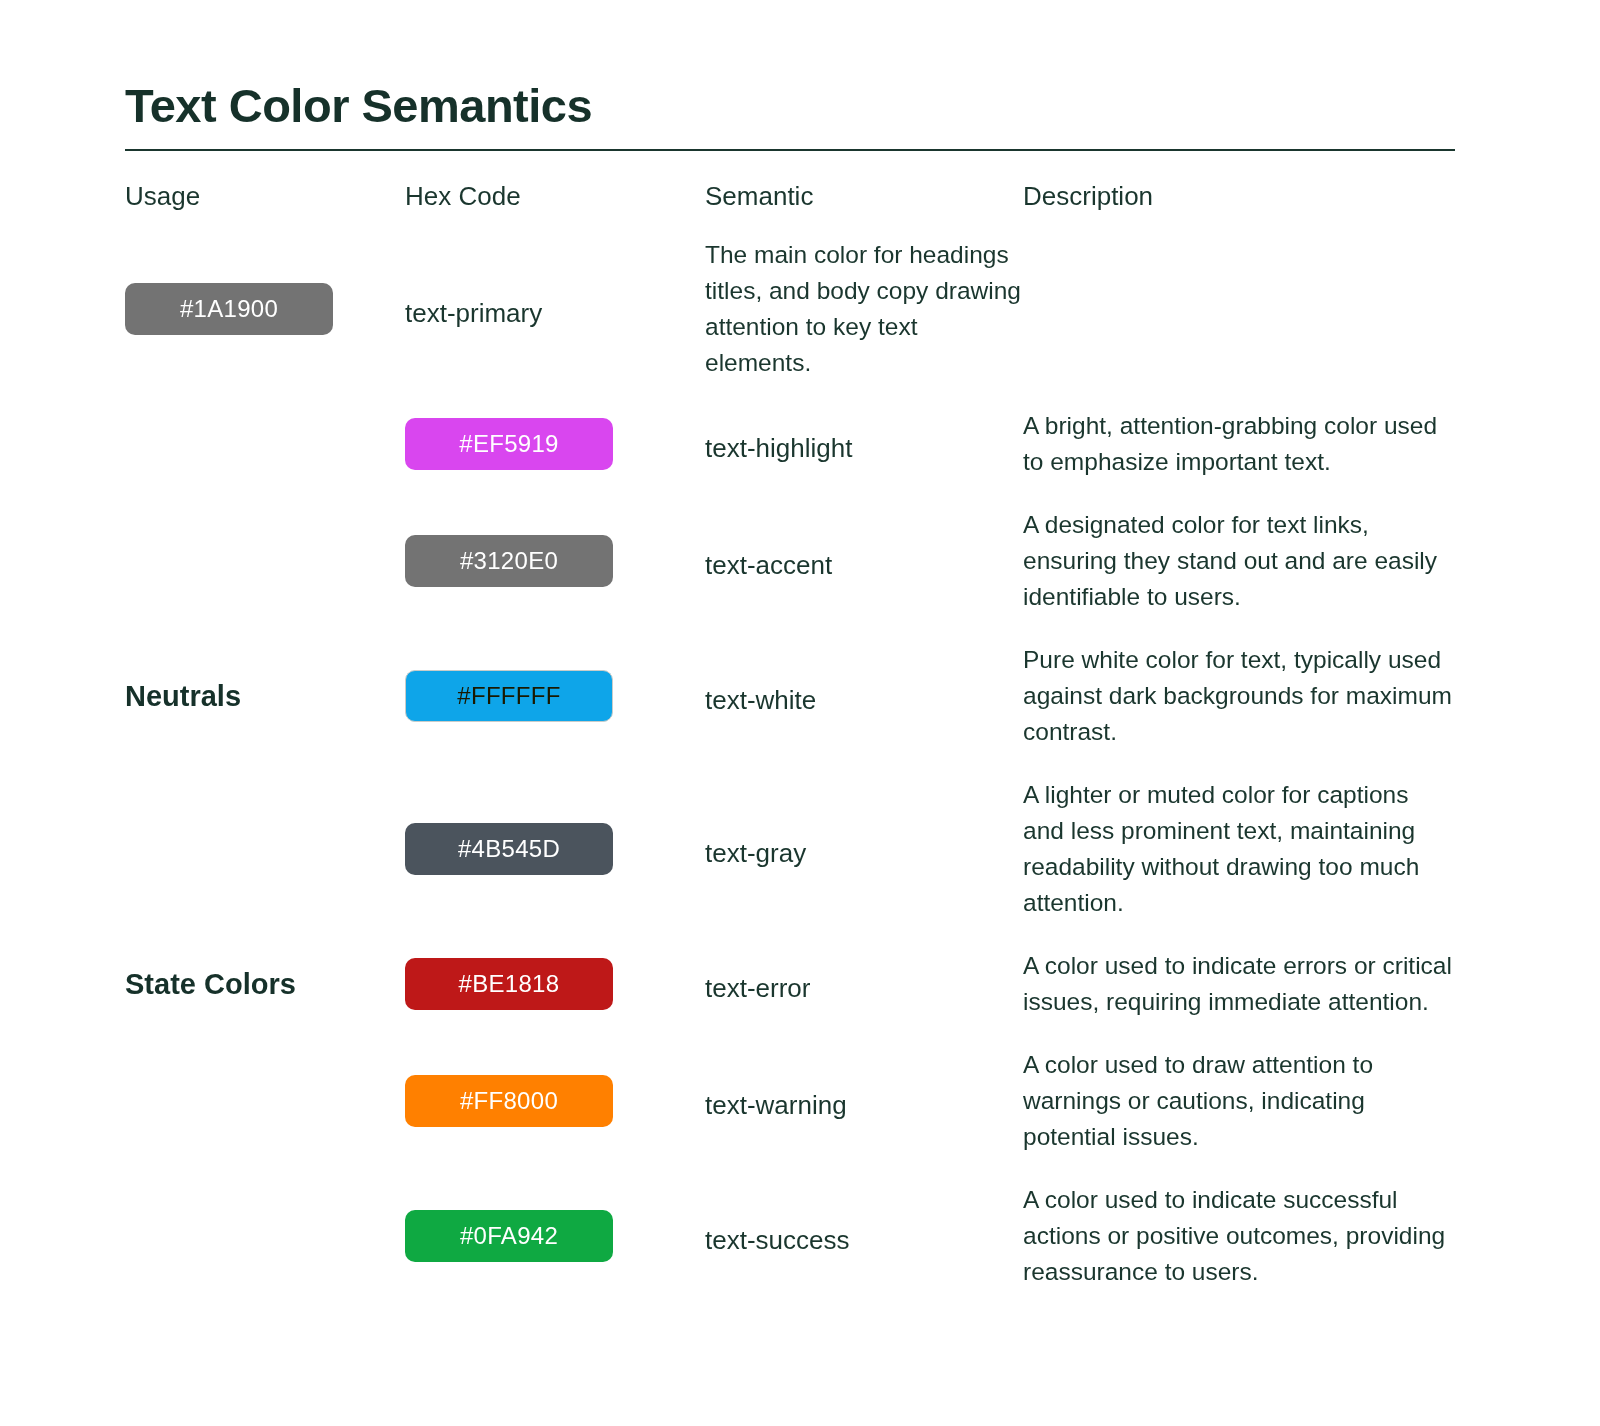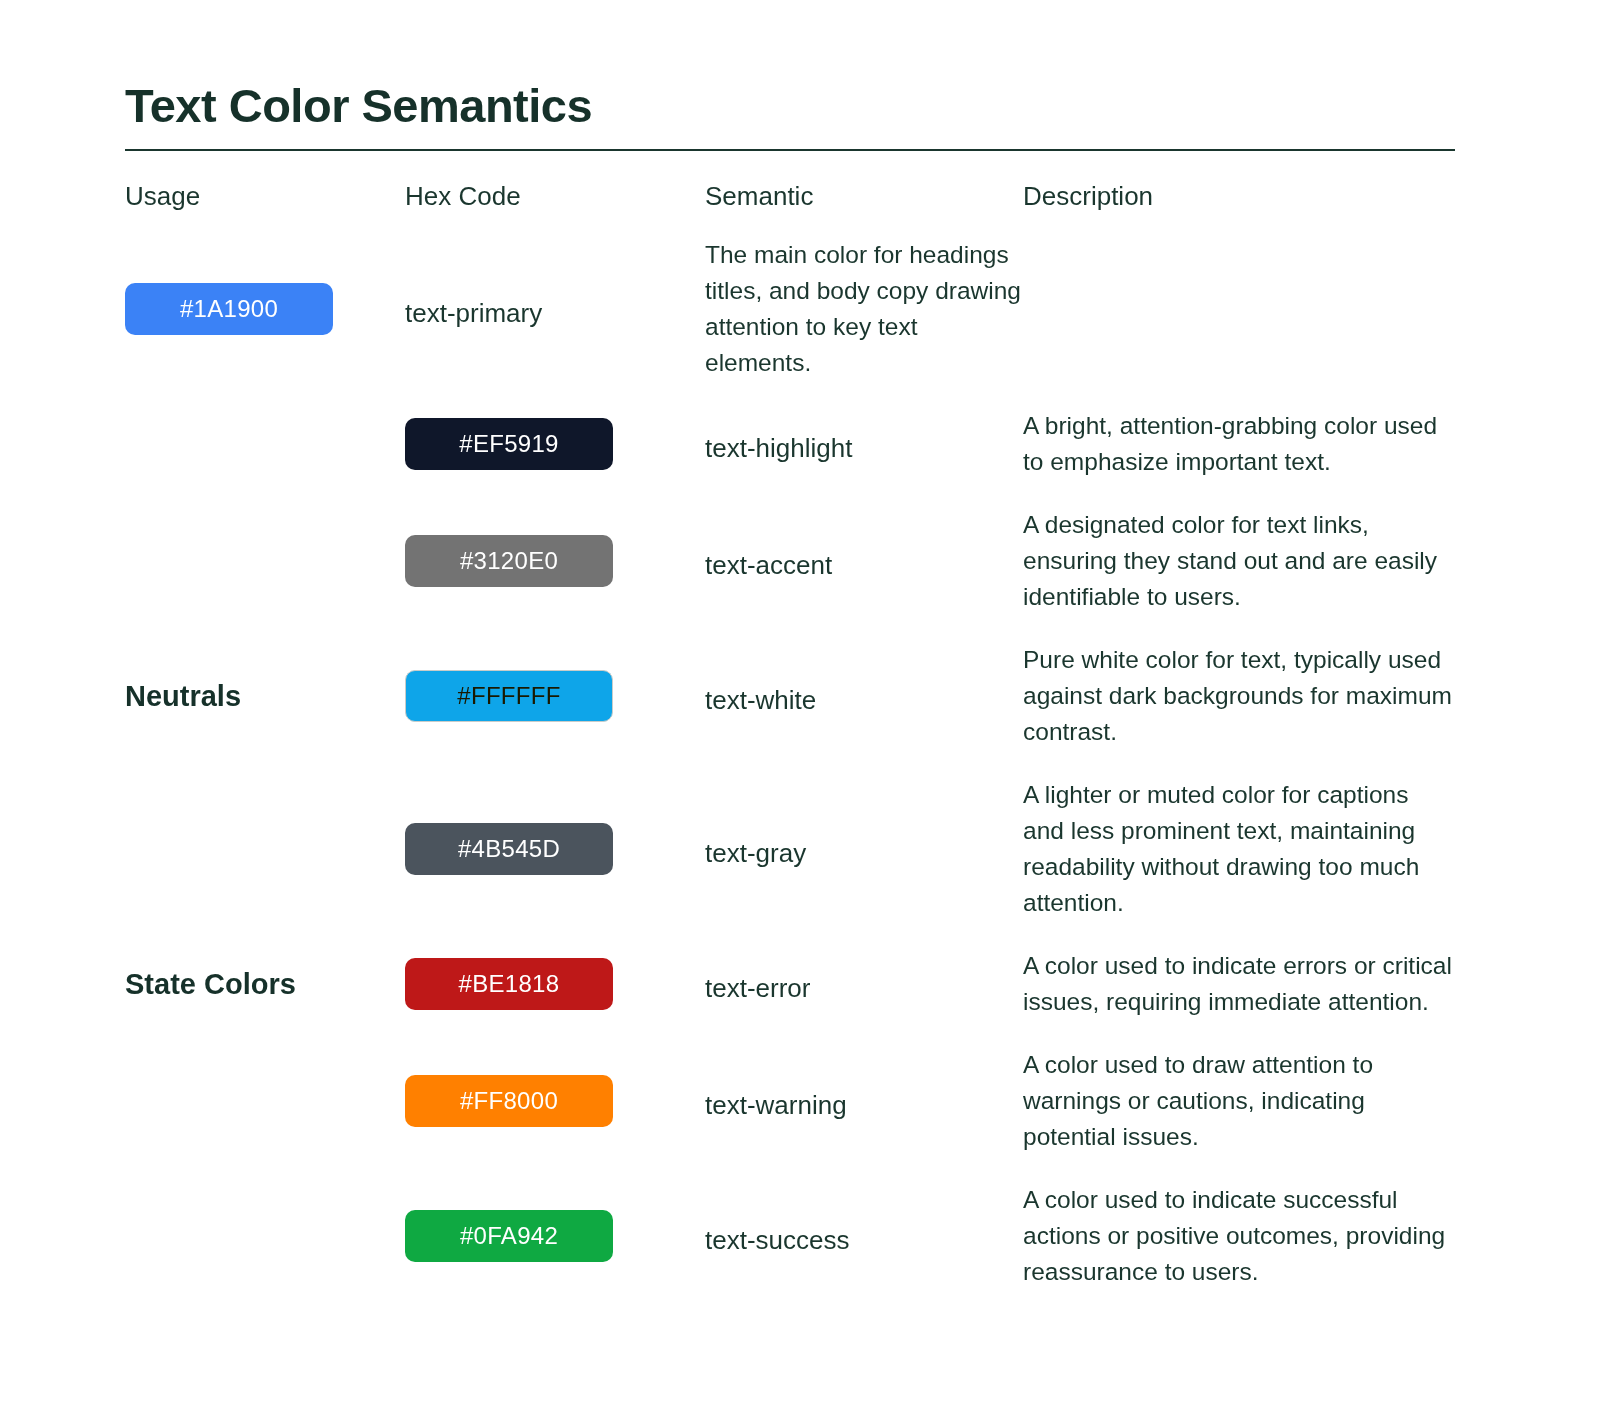--- a/index.html
+++ b/index.html
@@ -91,32 +91,32 @@
 
     <div class="grid-row header-row">
       <div class="col-header">Usage</div>
       <div class="col-header">Hex Code</div>
       <div class="col-header">Semantic</div>
       <div class="col-header">Description</div>
     </div>
 
     <div class="grid-row data-row">
       <div>
-        <div class="swatch" style="background-color: #3b82f6; color: rgb(255, 255, 255); border-color: transparent;">
+        <div class="swatch" style="background-color: #737373; color: rgb(255, 255, 255); border-color: transparent;">
           <span>#1A1900</span>
         </div>
       </div>
       <div class="semantic-cell">text-primary</div>
       <div class="description-cell">The main color for headings titles, and body copy drawing attention to key text elements.</div>
     </div>
 
     <div class="grid-row data-row">
       <div class="group-label"></div>
       <div>
-        <div class="swatch" style="background-color: #0f172a; color: rgb(255, 255, 255); border-color: transparent;">
+        <div class="swatch" style="background-color: #d946ef; color: rgb(255, 255, 255); border-color: transparent;">
           <span>#EF5919</span>
         </div>
       </div>
       <div class="semantic-cell">text-highlight</div>
       <div class="description-cell">A bright, attention-grabbing color used to emphasize important text.</div>
     </div>
 
     <div class="grid-row data-row">
       <div class="group-label"></div>
       <div>

